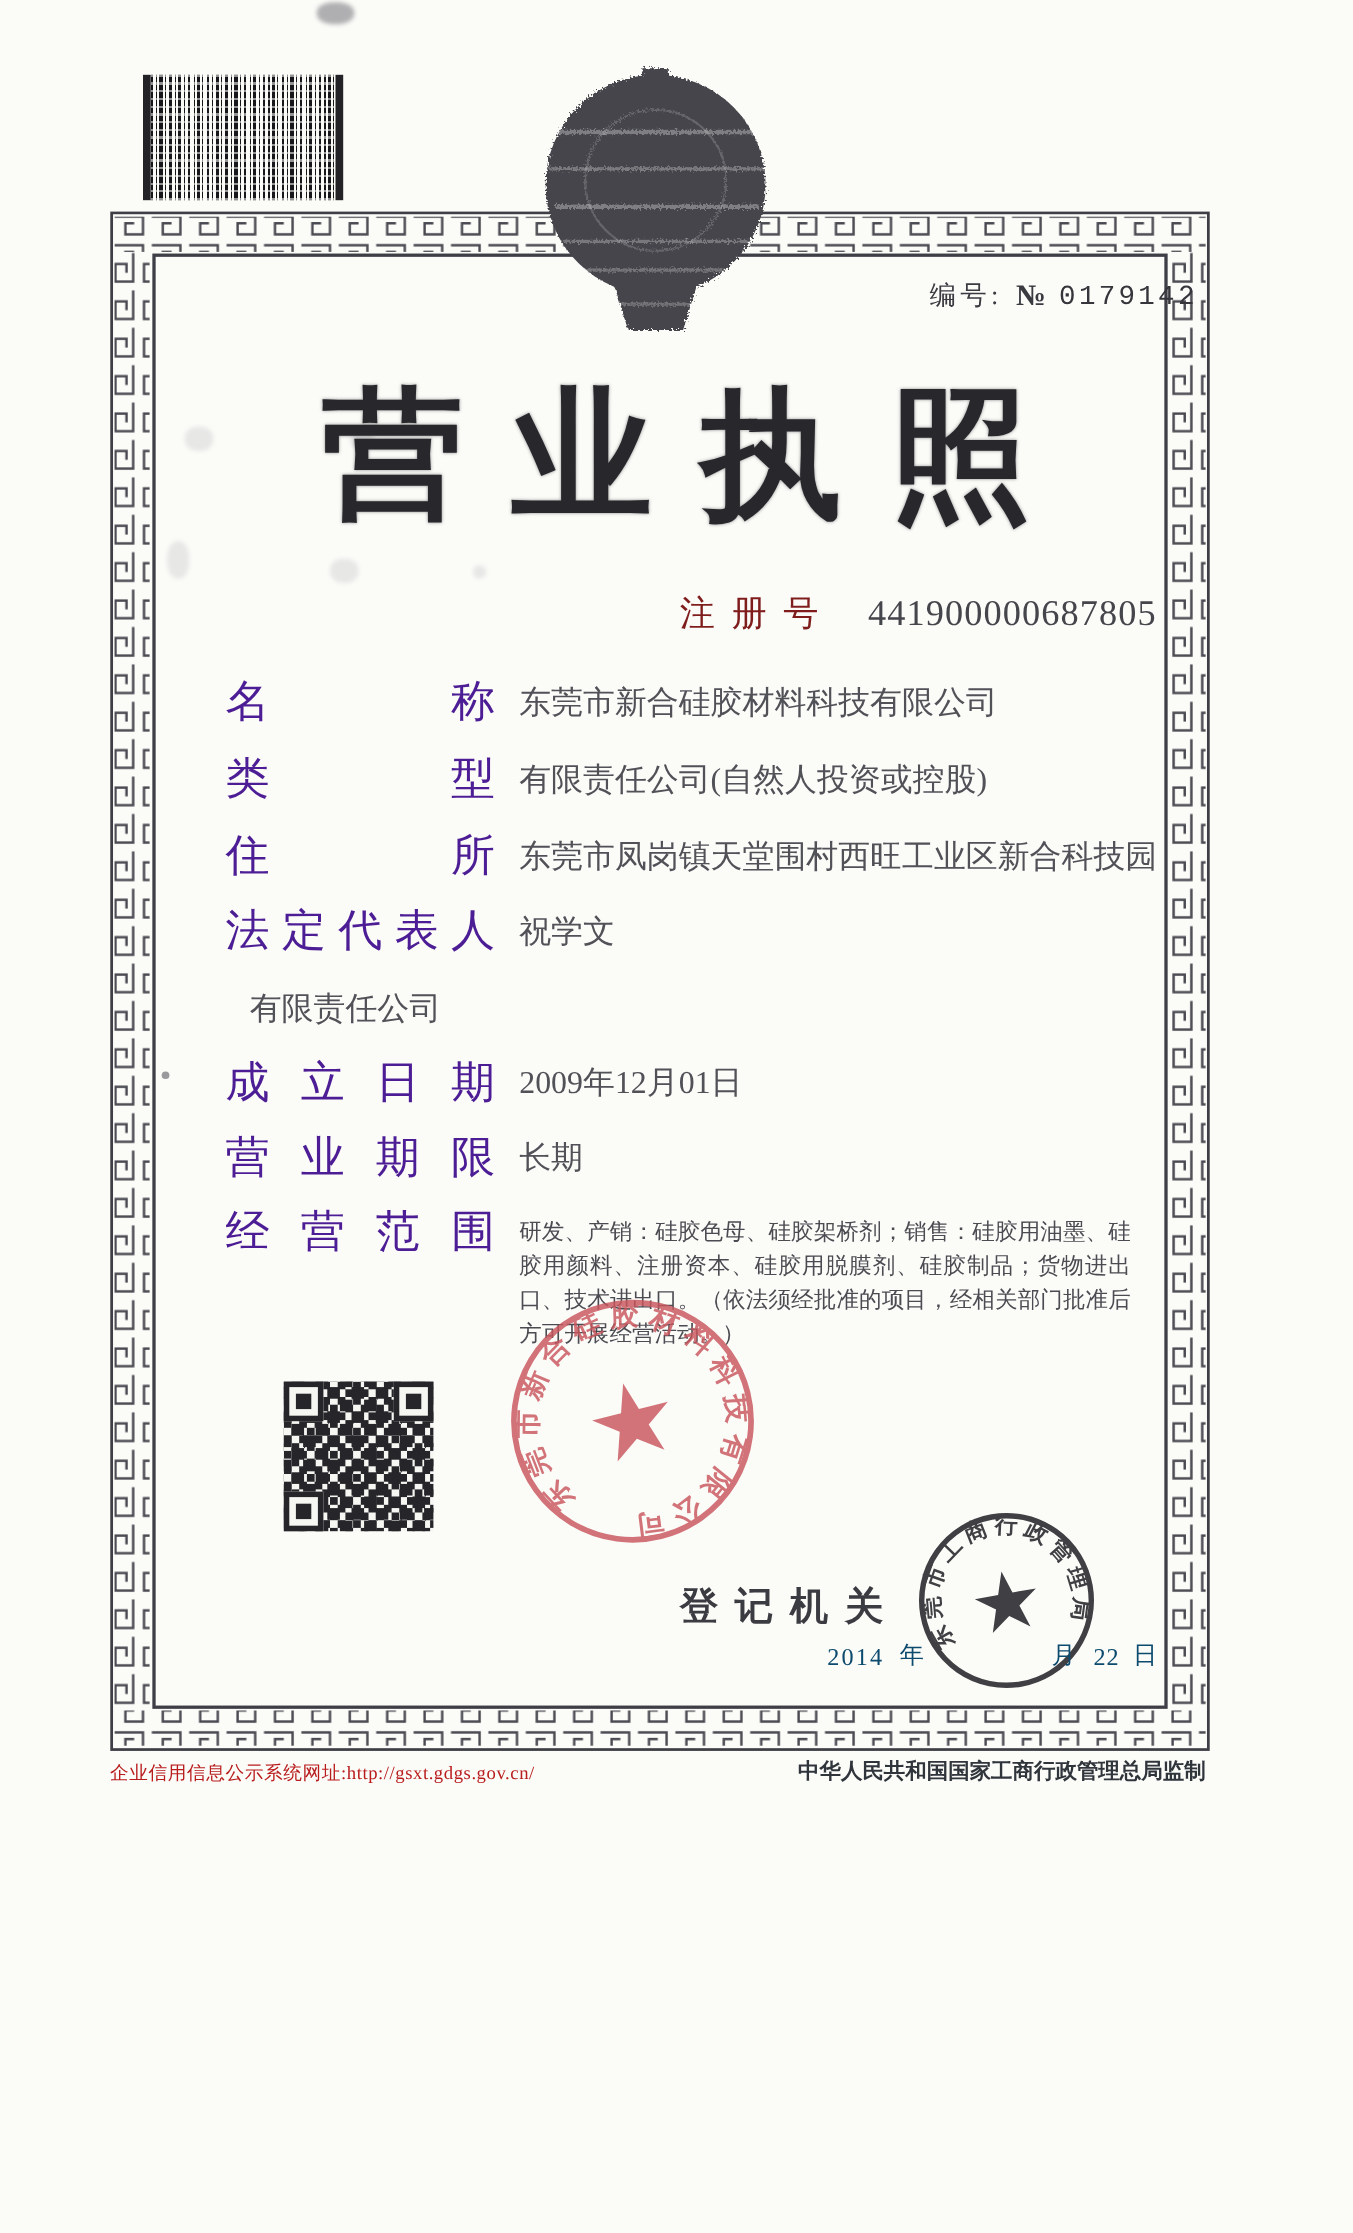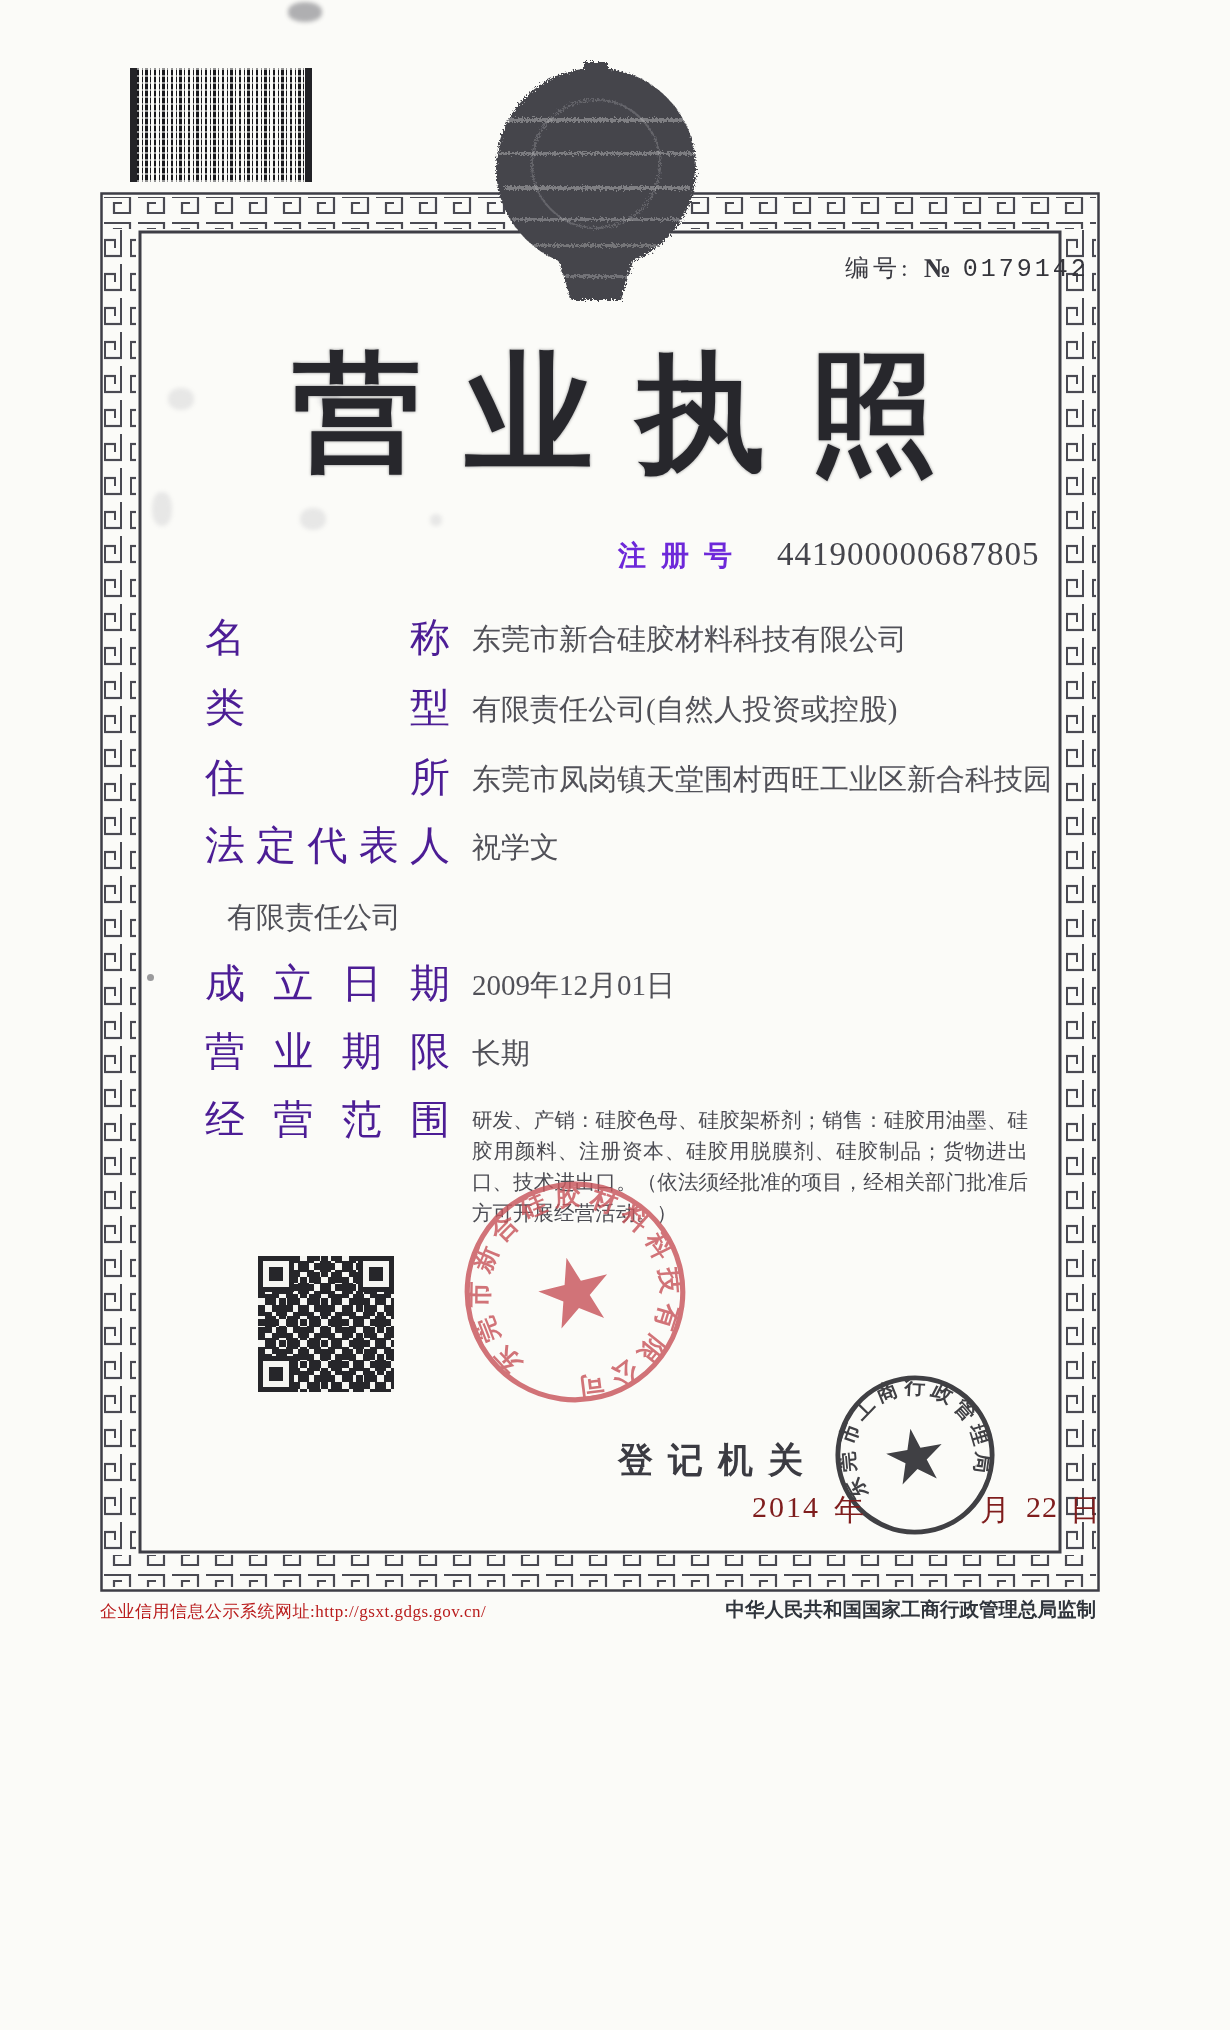--- a/index.html
+++ b/index.html
@@ -29,21 +29,21 @@
   .serial-number{font-size:25px;letter-spacing:3px;margin-left:12px;font-family:"Liberation Mono","DejaVu Sans Mono",monospace;color:#35353b;}
   
   .title{
     position:absolute;left:0;top:328px;width:1230px;text-align:center;z-index:2;
     font-family:"DejaVu Sans","Liberation Sans",sans-serif;
     font-size:128px;font-weight:900;letter-spacing:44px;padding-left:44px;box-sizing:border-box;
     color:#27272c;text-shadow:0 0 3px rgba(38,38,44,.55);
   }
   
   .regline{position:absolute;left:618px;top:536px;display:flex;align-items:baseline;z-index:2;}
-  .reg-label{font-size:28px;letter-spacing:15px;color:#6d28d9;font-weight:700;}
+  .reg-label{font-size:32px;letter-spacing:15px;color:#7f1d1d;font-weight:400;}
   .reg-number{font-size:33px;margin-left:30px;letter-spacing:1px;color:#45454c;}
   
   .row{position:absolute;left:205px;width:880px;display:flex;align-items:flex-start;z-index:2;}
   .row-label{
     width:245px;flex:0 0 245px;font-size:40px;font-weight:400;color:#4c1d95;
     text-align:justify;text-align-last:justify;line-height:1.15;
   }
   .row-value{font-size:29px;color:#515158;padding-top:6px;margin-left:22px;line-height:1.3;}
   .row-value.scope{font-size:20.5px;width:556px;flex:0 0 556px;line-height:31px;text-align:justify;color:#4b4b52;padding-top:8px;}
   .r0{top:615px;} .r1{top:685px;} .r2{top:755px;} .r3{top:823px;}
@@ -58,21 +58,21 @@
   }
   .qr-finder{position:absolute;width:36px;height:36px;border:5px solid #26262a;background:#f6f6f3;box-sizing:border-box;}
   .qr-finder::after{content:"";position:absolute;inset:6px;background:#26262a;}
   .qr-finder.tl{left:0;top:0;} .qr-finder.tr{right:0;top:0;} .qr-finder.bl{left:0;bottom:0;}
   
   .company-seal{position:absolute;left:461px;top:1178px;z-index:6;opacity:.82;transform:rotate(-14deg);}
   .authority-seal{position:absolute;left:831px;top:1371px;z-index:6;opacity:.93;transform:rotate(-10deg);}
   
   .registry-label{position:absolute;left:618px;top:1437px;width:185px;font-size:35px;font-weight:600;color:#3b3b42;
     text-align:justify;text-align-last:justify;z-index:2;}
-  .dateline{position:absolute;left:752px;top:1490px;z-index:7;display:flex;align-items:flex-start;color:#7f1d1d;font-size:30px;}
+  .dateline{position:absolute;left:752px;top:1490px;z-index:7;display:flex;align-items:flex-end;color:#0c4a6e;font-size:22px;}
   .dateline .year{letter-spacing:2px;}
   .dateline .u1{margin-left:14px;}
   .dateline .u2{margin-left:116px;}
   .dateline .day{margin-left:16px;letter-spacing:1px;}
   .dateline .u3{margin-left:12px;}
   
   .footer-left{position:absolute;left:100px;top:1600px;font-size:17px;color:#b91c1c;letter-spacing:.5px;z-index:2;}
   .footer-right{position:absolute;left:640px;top:1596px;width:456px;text-align:right;font-size:19.5px;font-weight:600;color:#30353c;z-index:2;}
 </style>
 </head>

